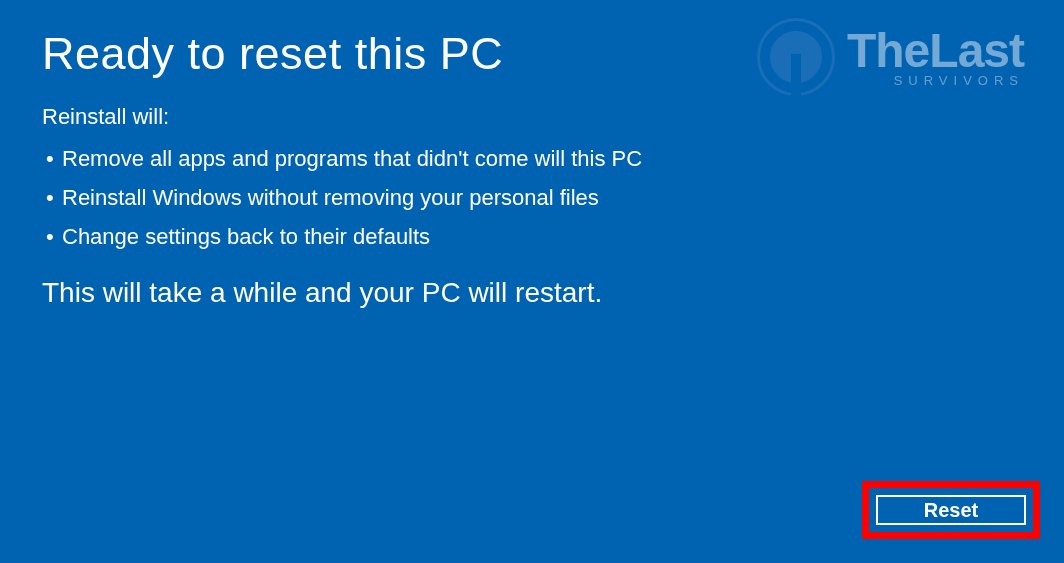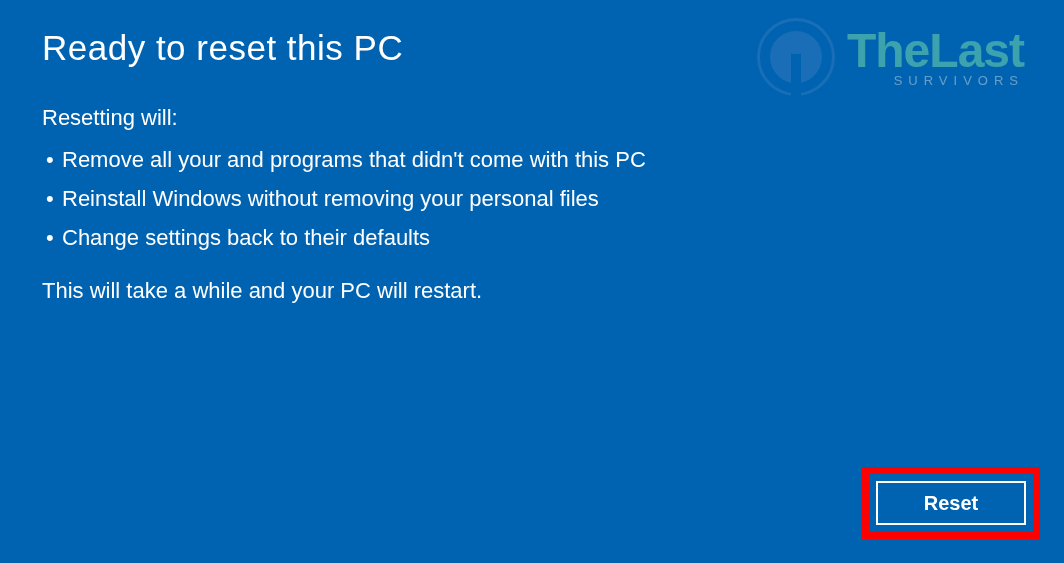--- a/index.html
+++ b/index.html
@@ -13,23 +13,23 @@
       background: #0063b1;
       font-family: "Segoe UI", Arial, sans-serif;
       color: #ffffff;
       position: relative;
       overflow: hidden;
     }
     .container {
       padding: 28px 42px;
     }
     .title {
-      font-size: 35px;
+      font-size: 45px;
       font-weight: 300;
-      margin-bottom: 37px;
+      margin-bottom: 24px;
       letter-spacing: 0.5px;
     }
     .subtitle {
       font-size: 22px;
       font-weight: 400;
       margin-bottom: 12px;
     }
     ul.actions {
       list-style: none;
       margin-bottom: 24px;
@@ -42,35 +42,35 @@
       margin-bottom: 6px;
       line-height: 1.5;
     }
     ul.actions li::before {
       content: "•";
       position: absolute;
       left: 4px;
       top: 0;
     }
     .note {
-      font-size: 22px;
+      font-size: 28px;
       font-weight: 400;
       margin-top: 18px;
     }
     .buttons {
       position: absolute;
       bottom: 24px;
       right: 24px;
       display: flex;
       gap: 18px;
       align-items: center;
     }
     .btn {
       width: 150px;
-      height: 44px;
+      height: 30px;
       background: #0063b1;
       border: 2px solid #ffffff;
       color: #ffffff;
       font-size: 20px;
       font-family: inherit;
       cursor: pointer;
       font-weight: 600;
       display: flex;
       align-items: center;
       justify-content: center;
@@ -116,21 +116,21 @@
       top: 36px;
       left: 34px;
     }
     .watermark-text {
       display: flex;
       flex-direction: column;
     }
     .watermark-main {
       font-size: 48px;
       font-weight: 700;
-      color: #86efac;
+      color: #ffffff;
       line-height: 1;
       letter-spacing: -1px;
     }
     .watermark-sub {
       font-size: 13px;
       color: #e5e5e5;
       letter-spacing: 6px;
       text-align: right;
       margin-top: -2px;
     }
@@ -141,23 +141,23 @@
 <div class="watermark">
   <div class="watermark-icon"></div>
   <div class="watermark-text">
     <span class="watermark-main">TheLast</span>
     <span class="watermark-sub">SURVIVORS</span>
   </div>
 </div>
 
 <div class="container">
   <h1 class="title">Ready to reset this PC</h1>
-  <p class="subtitle">Resetting will:</p>
+  <p class="subtitle">Reinstall will:</p>
   <ul class="actions">
-    <li>Remove all your and programs that didn't come with this PC</li>
+    <li>Remove all apps and programs that didn't come will this PC</li>
     <li>Reinstall Windows without removing your personal files</li>
     <li>Change settings back to their defaults</li>
   </ul>
   <p class="note">This will take a while and your PC will restart.</p>
 </div>
 
 <div class="buttons">
   <div class="highlight-frame">
     <button class="btn">Reset</button>
   </div>

